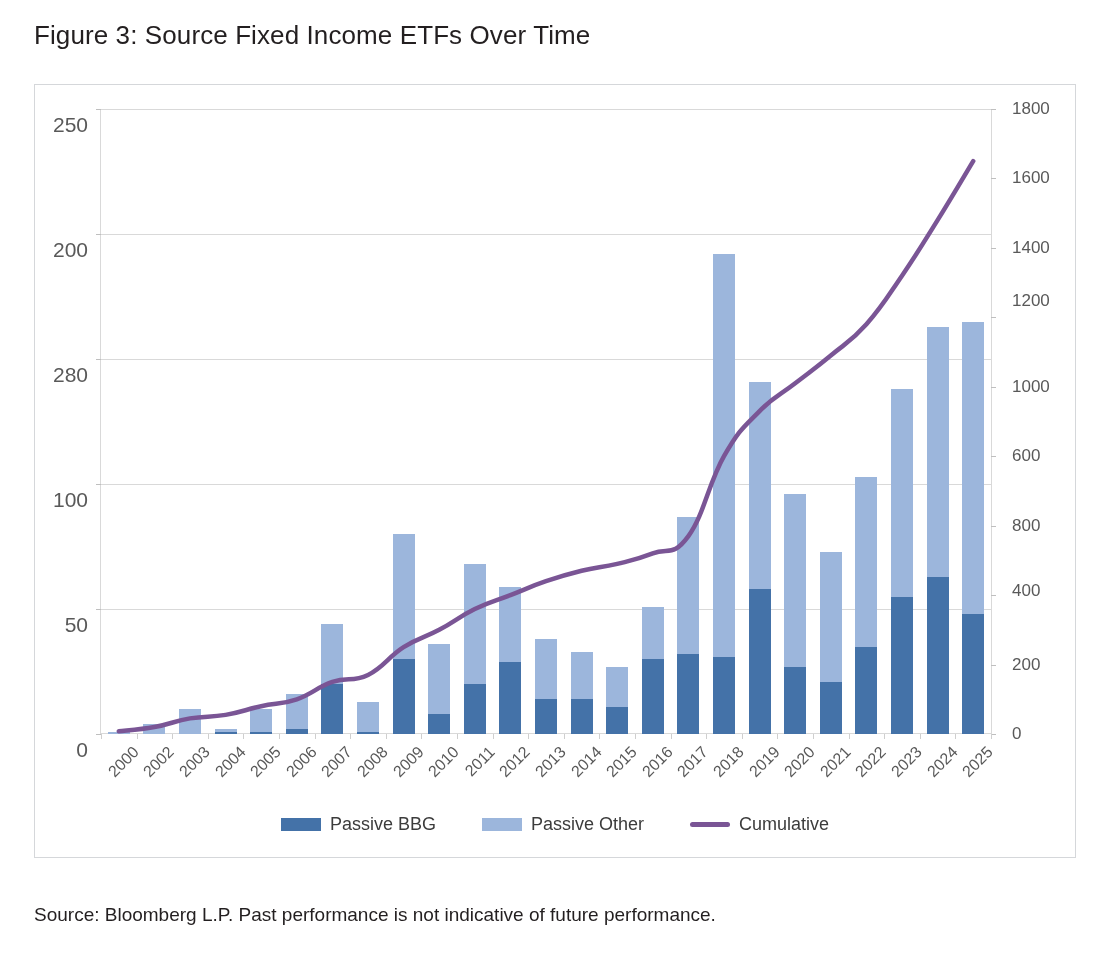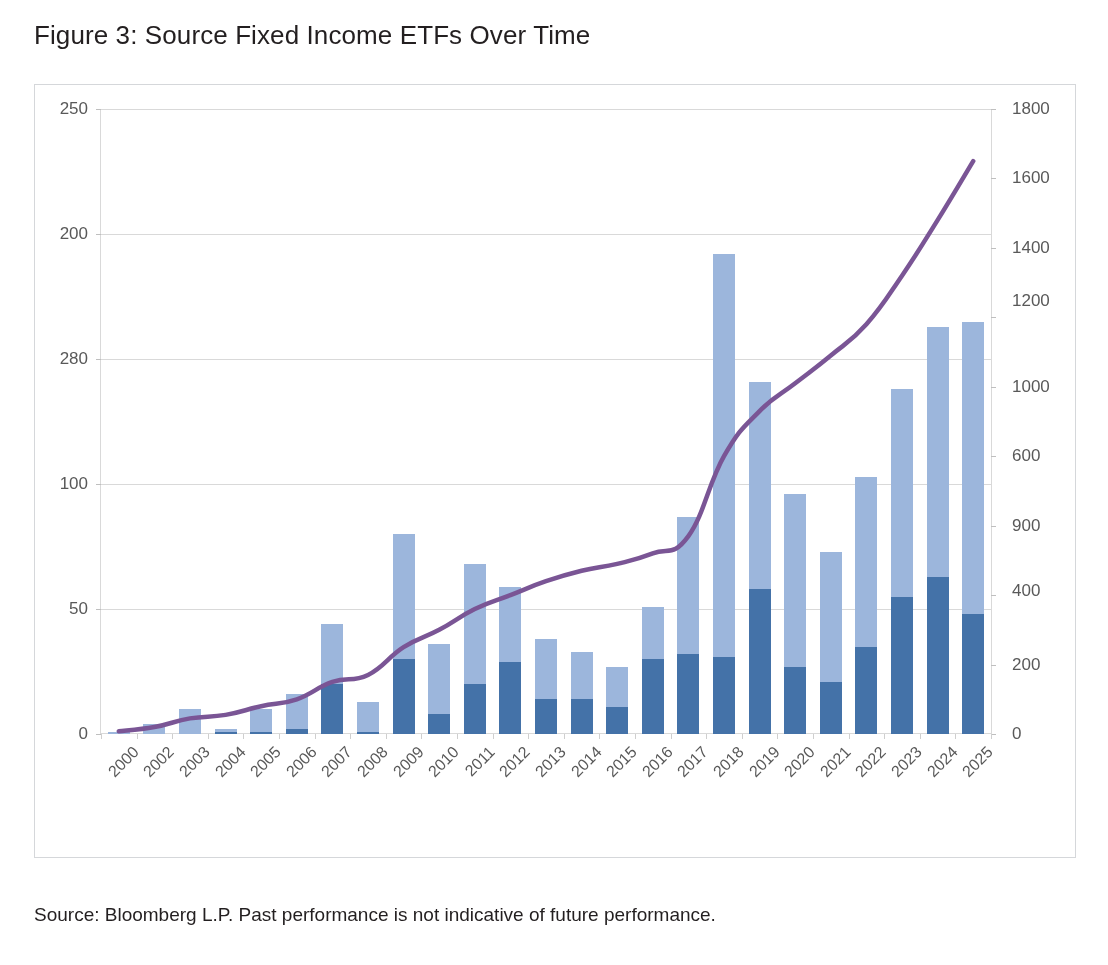--- a/index.html
+++ b/index.html
@@ -48,23 +48,24 @@
     left: 0;
     width: 100%;
     height: 1px;
     background: #d9d9d9;
   }
   .ytick-left {
     position: absolute;
     right: 100%;
     margin-right: 13px;
     transform: translateY(-50%);
-    font-size: 17px;
+    font-size: 21px;
     color: #595959;
     white-space: nowrap;
+    margin-top: 16px;
   }
   .ytick-right {
     position: absolute;
     left: 100%;
     margin-left: 21px;
     transform: translateY(-50%);
     font-size: 17px;
     color: #595959;
     white-space: nowrap;
   }
@@ -206,21 +207,21 @@
         <div class="ytick-left" style="top: 0px;">250</div>
         <div class="tickmark-left" style="top: 0px;"></div>
       </div>
     <div id="yticks-right-layer">
         <div class="ytick-right" style="top: 625px;">0</div>
         <div class="tickmark-right" style="top: 625px;"></div>
         <div class="ytick-right" style="top: 555.556px;">200</div>
         <div class="tickmark-right" style="top: 555.556px;"></div>
         <div class="ytick-right" style="top: 482px;">400</div>
         <div class="tickmark-right" style="top: 486.111px;"></div>
-        <div class="ytick-right" style="top: 416.667px;">900</div>
+        <div class="ytick-right" style="top: 416.667px;">800</div>
         <div class="tickmark-right" style="top: 416.667px;"></div>
         <div class="ytick-right" style="top: 347.222px;">600</div>
         <div class="tickmark-right" style="top: 347.222px;"></div>
         <div class="ytick-right" style="top: 277.778px;">1000</div>
         <div class="tickmark-right" style="top: 277.778px;"></div>
         <div class="ytick-right" style="top: 192px;">1200</div>
         <div class="tickmark-right" style="top: 208.333px;"></div>
         <div class="ytick-right" style="top: 138.889px;">1400</div>
         <div class="tickmark-right" style="top: 138.889px;"></div>
         <div class="ytick-right" style="top: 69.4444px;">1600</div>
@@ -386,15 +387,29 @@
         <div class="xlabel" style="left: 669.6px; top: 634px; right: auto; transform-origin: 0px 0px; transform: rotate(-45deg) translate(-100%, 0px);">2019</div>
         <div class="xlabel" style="left: 705.2px; top: 634px; right: auto; transform-origin: 0px 0px; transform: rotate(-45deg) translate(-100%, 0px);">2020</div>
         <div class="xlabel" style="left: 740.8px; top: 634px; right: auto; transform-origin: 0px 0px; transform: rotate(-45deg) translate(-100%, 0px);">2021</div>
         <div class="xlabel" style="left: 776.4px; top: 634px; right: auto; transform-origin: 0px 0px; transform: rotate(-45deg) translate(-100%, 0px);">2022</div>
         <div class="xlabel" style="left: 812px; top: 634px; right: auto; transform-origin: 0px 0px; transform: rotate(-45deg) translate(-100%, 0px);">2023</div>
         <div class="xlabel" style="left: 847.6px; top: 634px; right: auto; transform-origin: 0px 0px; transform: rotate(-45deg) translate(-100%, 0px);">2024</div>
         <div class="xlabel" style="left: 883.2px; top: 634px; right: auto; transform-origin: 0px 0px; transform: rotate(-45deg) translate(-100%, 0px);">2025</div>
       </div>
   </div>
 
+  <div id="legend">
+      <div class="legend-item">
+        <span class="legend-swatch" style="background: rgb(68, 114, 168);"></span>
+        <span class="legend-label">Passive BBG</span>
+      </div>
+      <div class="legend-item">
+        <span class="legend-swatch" style="background: rgb(156, 182, 220);"></span>
+        <span class="legend-label">Passive Other</span>
+      </div>
+      <div class="legend-item">
+        <span class="legend-line" style="background: rgb(122, 85, 149);"></span>
+        <span class="legend-label">Cumulative</span>
+      </div>
+    </div>
 </div>
 
 <div id="source-note">Source: Bloomberg L.P. Past performance is not indicative of future performance.</div>
 
 </body></html>

